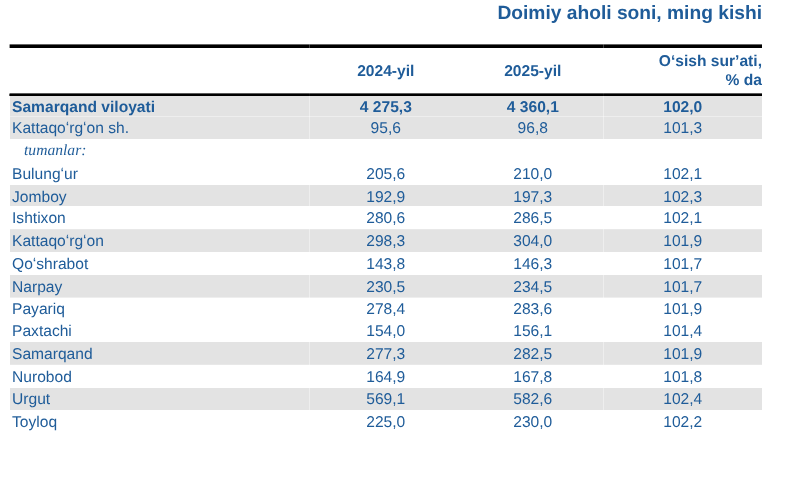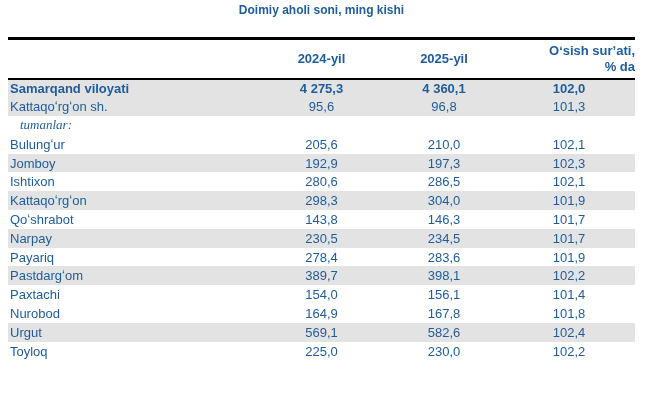--- a/index.html
+++ b/index.html
@@ -18,22 +18,22 @@
     position: relative;
     width: 671px;
     height: 419px;
     background: var(--page-bg);
     overflow: hidden;
   }
   .title {
     position: absolute;
     top: 3px; left: 8px;
     width: 627px;
-    text-align: center;
-    font-size: 12px;
+    text-align: right;
+    font-size: 16px;
     font-weight: bold;
     color: var(--text-blue);
   }
   table.stats {
     position: absolute;
     top: 37px; left: 8px;
     width: 627px;
     border-collapse: collapse;
     table-layout: fixed;
     border-top: 3px solid var(--rule-black);
@@ -151,31 +151,31 @@
           <td class="num">230,5</td>
           <td class="num">234,5</td>
           <td class="num">101,7</td>
         </tr>
         <tr>
           <td>Payariq</td>
           <td class="num">278,4</td>
           <td class="num">283,6</td>
           <td class="num">101,9</td>
         </tr>
-        <tr class="stripe">
-          <td>Pastdargʻom</td>
-          <td class="num">389,7</td>
-          <td class="num">398,1</td>
-          <td class="num">102,2</td>
-        </tr>
         <tr>
           <td>Paxtachi</td>
           <td class="num">154,0</td>
           <td class="num">156,1</td>
           <td class="num">101,4</td>
+        </tr>
+        <tr class="stripe">
+          <td>Samarqand</td>
+          <td class="num">277,3</td>
+          <td class="num">282,5</td>
+          <td class="num">101,9</td>
         </tr>
         <tr>
           <td>Nurobod</td>
           <td class="num">164,9</td>
           <td class="num">167,8</td>
           <td class="num">101,8</td>
         </tr>
         <tr class="stripe">
           <td>Urgut</td>
           <td class="num">569,1</td>

